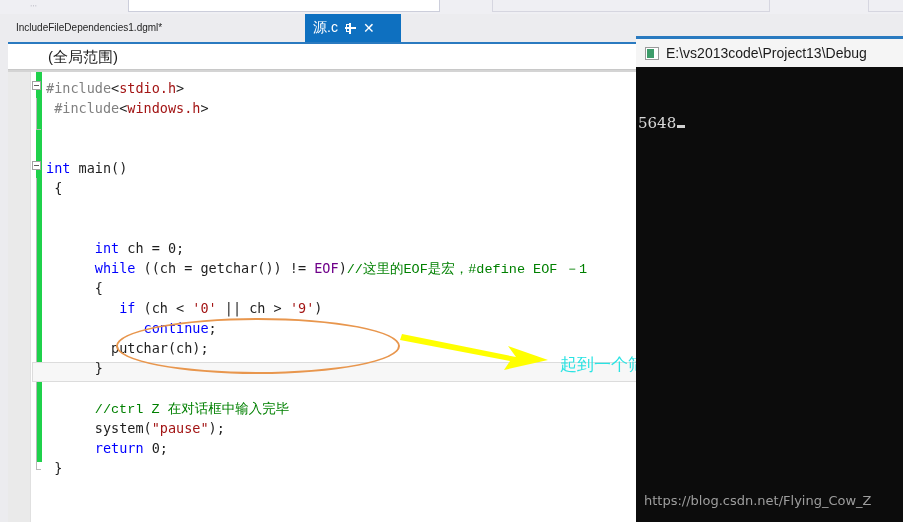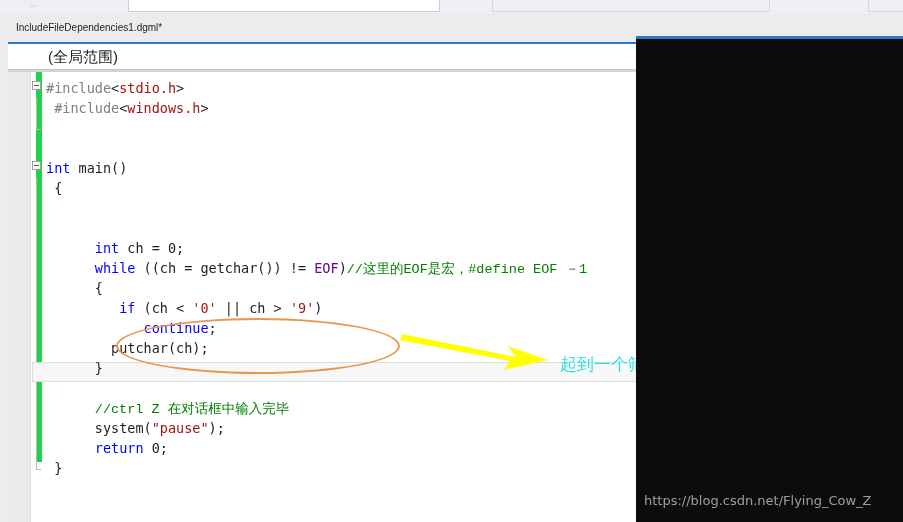--- a/index.html
+++ b/index.html
@@ -132,20 +132,27 @@
 
   <div class="toolbar-strip">
     <div class="tb-dots">⋯</div>
     <div class="tb-box" style="left:128px;width:312px;"></div>
     <div class="tb-box ghost" style="left:492px;width:278px;"></div>
     <div class="tb-box ghost" style="left:868px;width:40px;"></div>
   </div>
 
   <div class="tabrow">
     <div class="tab-inactive">IncludeFileDependencies1.dgml*</div>
+  </div>
+  <div class="tab-active">
+    <span class="tab-title">源.c</span>
+    <span class="pin-icon">
+        <i></i>
+      </span>
+    <span class="close-icon">✕</span>
   </div>
 
   <div class="editor-wrap">
     <div class="editor-top-border"></div>
     <div class="scope-bar">(全局范围)</div>
     <div class="scope-bar-sep"></div>
 
     <div class="code-pane">
       <div class="gutter"></div>
       <div class="changebar" style="background: rgb(31, 209, 75);"></div>
@@ -180,18 +187,23 @@
       <svg class="arrow" viewBox="0 0 160 45">
         <polygon points="4,2 118,25 110,14 150,28 106,38 112,29 2,8" fill="#ffff00"></polygon>
       </svg>
 
       <div class="annot" style="color: rgb(41, 227, 227);">起到一个筛选作用</div>
     </div>
   </div>
 
   <div class="console">
     <div class="console-top"></div>
+    <div class="console-title">
+      <span class="console-icon"></span>
+      <span>E:\vs2013code\Project13\Debug</span>
+    </div>
     <div class="console-body">
+      <div><span>5648</span><span class="cursor-blk"></span></div>
     </div>
     <div class="watermark">https://blog.csdn.net/Flying_Cow_Z</div>
   </div>
 
 </div>
 
 </body></html>

